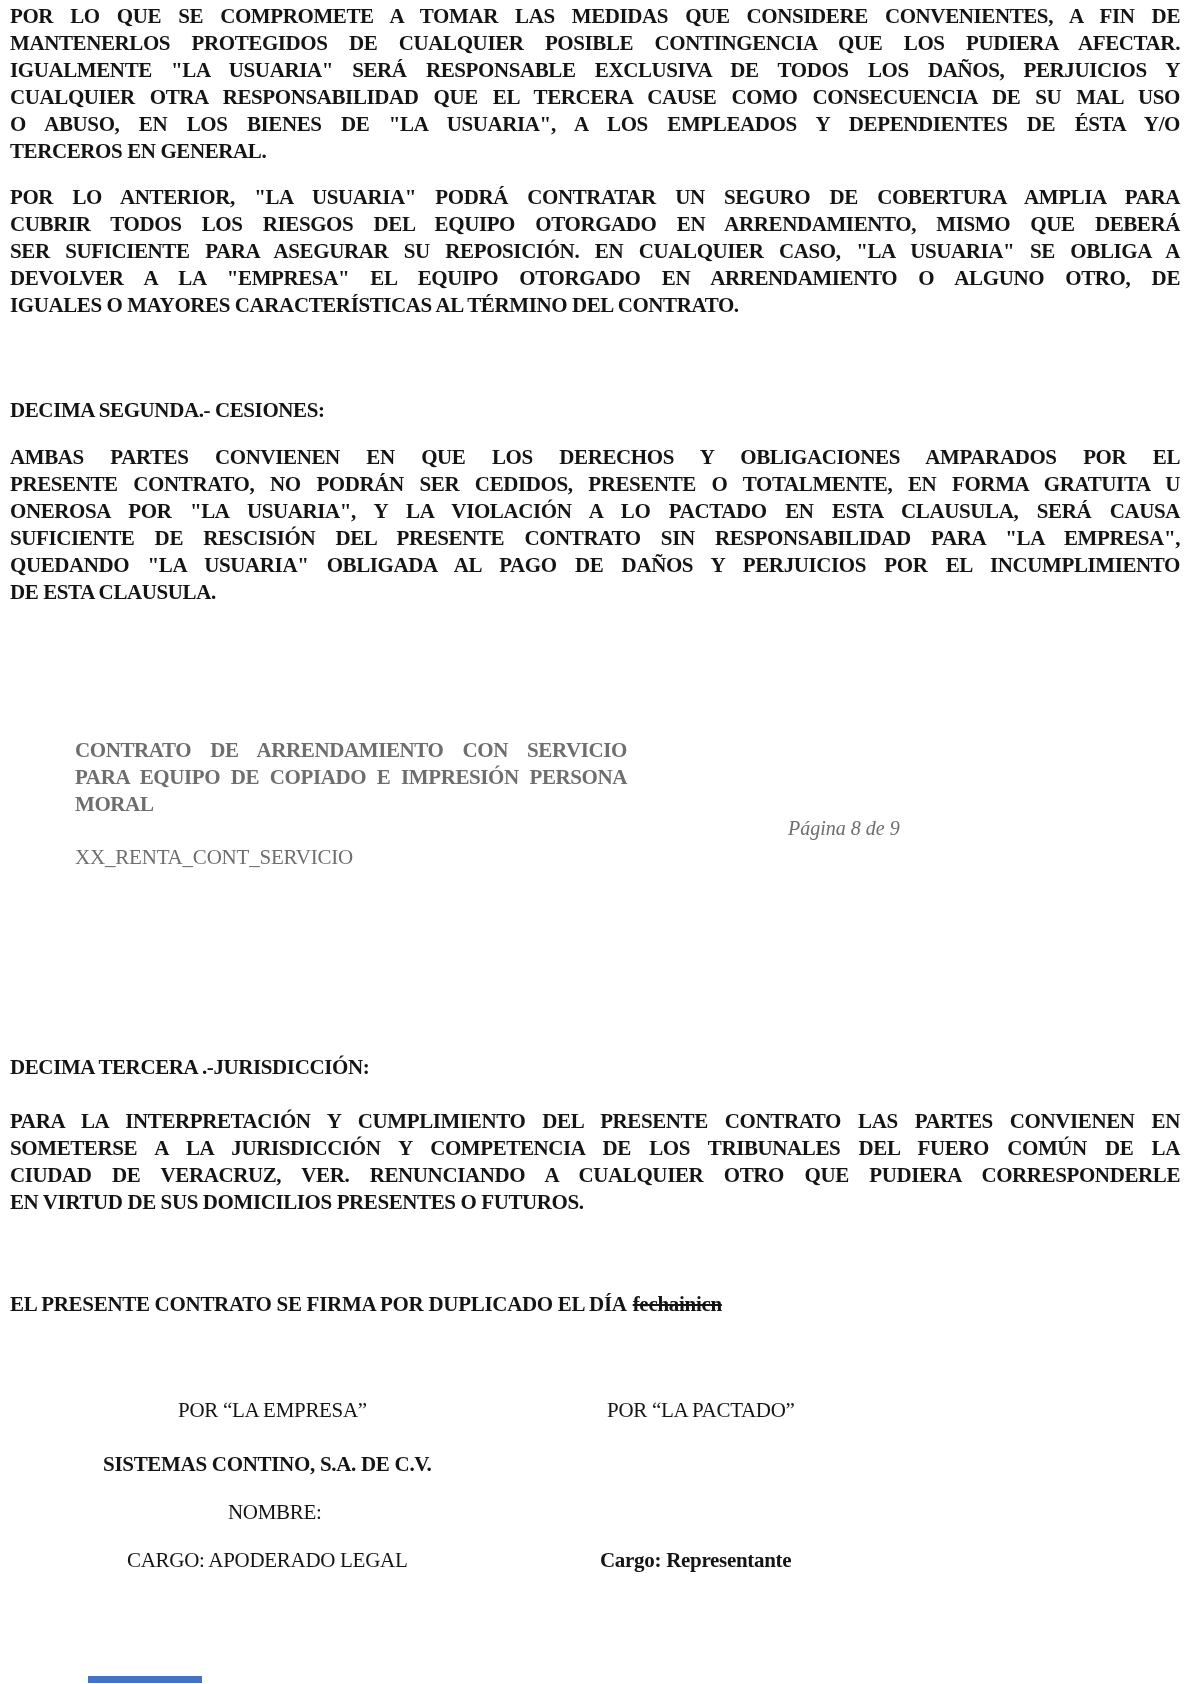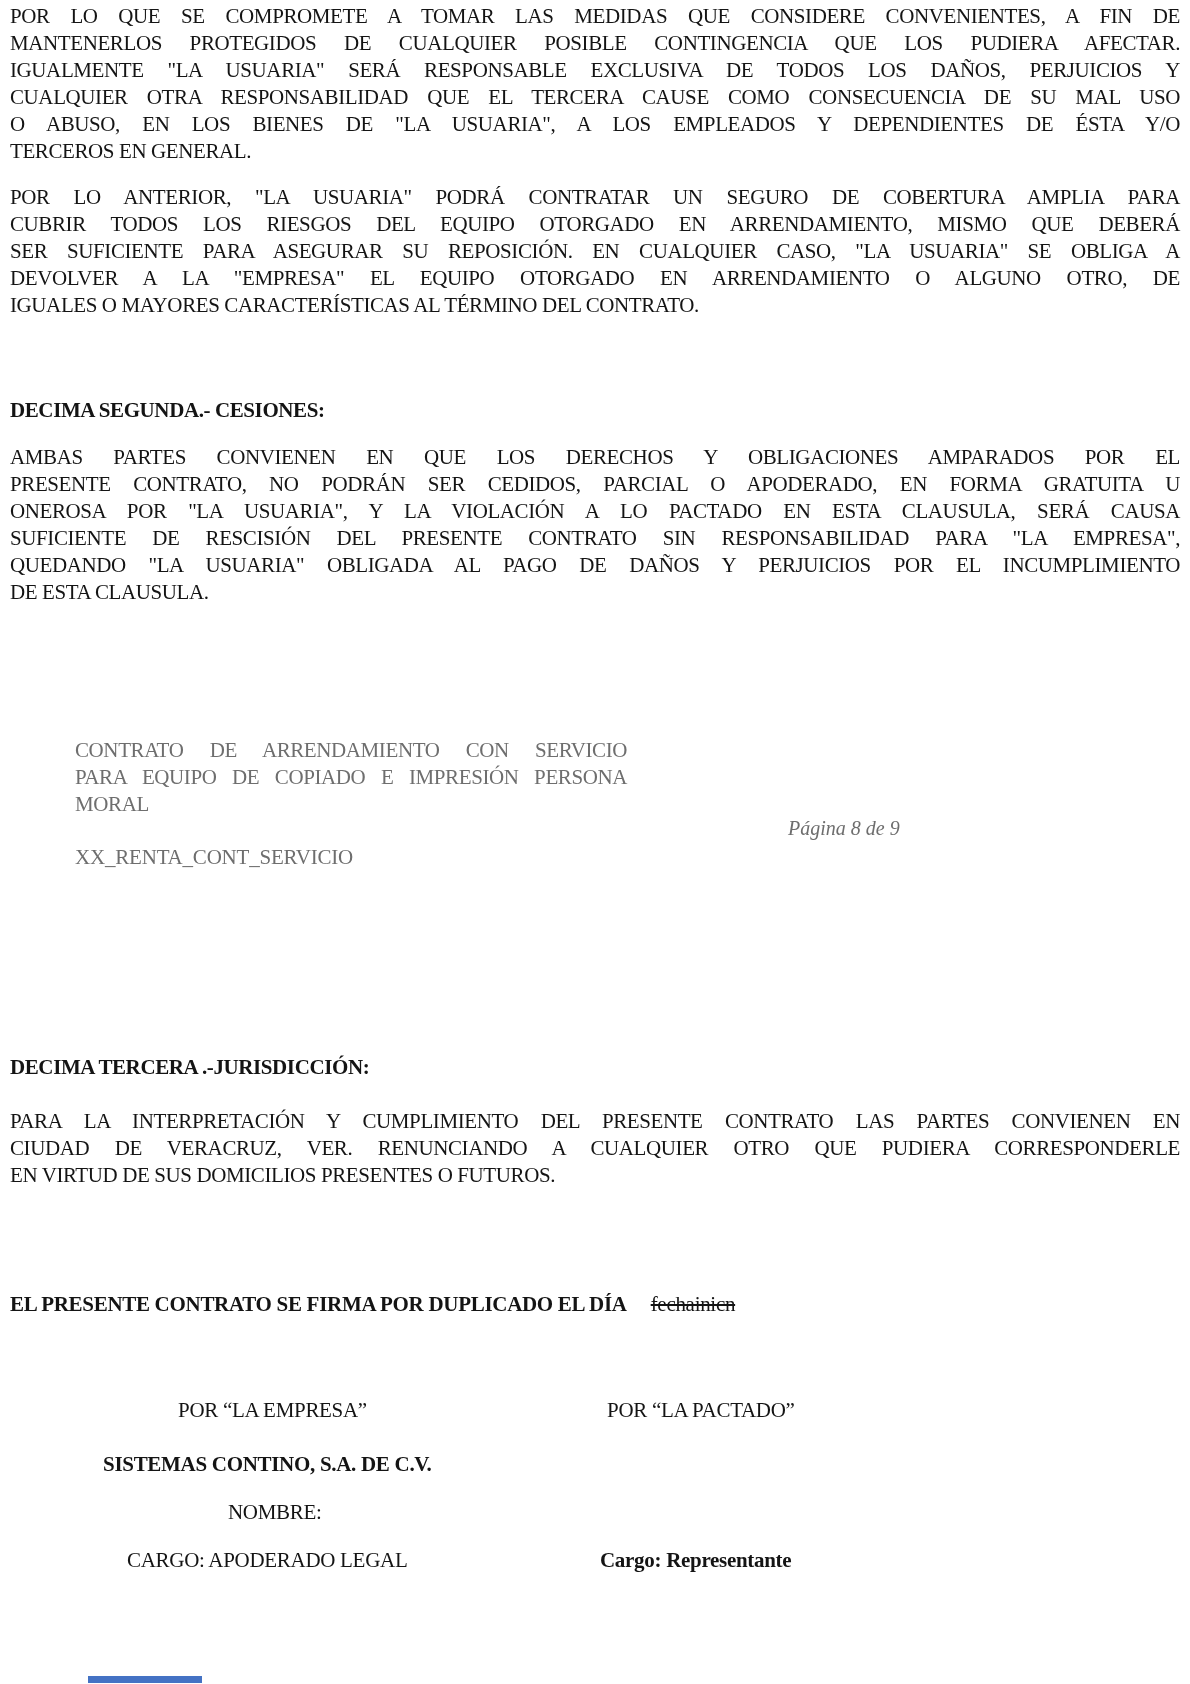--- a/index.html
+++ b/index.html
@@ -1,27 +1,27 @@
 <!DOCTYPE html>
 <html><head>
 <meta charset="utf-8">
 <style>
   html,body{margin:0;padding:0;background:#ffffff;}
   .page{position:relative;width:1190px;height:1684px;background:#ffffff;
         font-family:"Liberation Serif", serif;color:#141414;overflow:hidden;}
   .para{position:absolute;left:10px;width:1170px;font-size:21px;line-height:27px;letter-spacing:-0.4px;}
-  .ln{text-align:justify;text-align-last:justify;}
+  .ln{text-align:justify;text-align-last:justify;font-weight:bold;}
   .ln.last{text-align-last:left;}
   .heading{position:absolute;left:10px;font-weight:700;font-size:21px;letter-spacing:-0.4px;font-family:Liberation Serif, serif;}
   .graytitle{position:absolute;left:75px;width:552px;color:#6e6e6e;font-size:21px;line-height:27px;letter-spacing:-0.4px;}
   .pagina{position:absolute;left:788px;top:817px;color:#6e6e6e;font-style:italic;font-size:20px;}
   .code{position:absolute;left:75px;top:845px;color:#6e6e6e;font-size:21px;letter-spacing:-0.2px;}
   .firma{position:absolute;left:10px;top:1292px;font-size:21px;letter-spacing:-0.3px;}
   .firma .b{font-weight:700;}
-  .firma .struck{text-decoration:line-through;margin-left:24px;}
+  .firma .struck{text-decoration:line-through;margin-left:6px;font-weight:bold;}
   .sig{position:absolute;font-size:21px;letter-spacing:-0.3px;white-space:nowrap;}
   .bold{font-weight:700;}
   .bluebar{position:absolute;left:88px;top:1676px;width:114px;height:7px;background:#4472c4;}
 </style>
 </head>
 <body>
 
 <div class="page">
 
   <div class="para" style="top:3px">
@@ -38,41 +38,42 @@
     <div class="ln">CUBRIR TODOS LOS RIESGOS DEL EQUIPO OTORGADO EN ARRENDAMIENTO, MISMO QUE DEBERÁ</div>
     <div class="ln">SER SUFICIENTE PARA ASEGURAR SU REPOSICIÓN. EN CUALQUIER CASO, "LA USUARIA" SE OBLIGA A</div>
     <div class="ln">DEVOLVER A LA "EMPRESA" EL EQUIPO OTORGADO EN ARRENDAMIENTO O ALGUNO OTRO, DE</div>
     <div class="ln last">IGUALES O MAYORES CARACTERÍSTICAS AL TÉRMINO DEL CONTRATO.</div>
   </div>
 
   <div class="heading" style="top:398px">DECIMA SEGUNDA.- CESIONES:</div>
 
   <div class="para" style="top:444px">
     <div class="ln">AMBAS PARTES CONVIENEN EN QUE LOS DERECHOS Y OBLIGACIONES AMPARADOS POR EL</div>
-    <div class="ln">PRESENTE CONTRATO, NO PODRÁN SER CEDIDOS, PARCIAL O APODERADO, EN FORMA GRATUITA U</div>
+    <div class="ln">PRESENTE CONTRATO, NO PODRÁN SER CEDIDOS, PRESENTE O TOTALMENTE, EN FORMA GRATUITA U</div>
     <div class="ln">ONEROSA POR "LA USUARIA", Y LA VIOLACIÓN A LO PACTADO EN ESTA CLAUSULA, SERÁ CAUSA</div>
     <div class="ln">SUFICIENTE DE RESCISIÓN DEL PRESENTE CONTRATO SIN RESPONSABILIDAD PARA "LA EMPRESA",</div>
     <div class="ln">QUEDANDO "LA USUARIA" OBLIGADA AL PAGO DE DAÑOS Y PERJUICIOS POR EL INCUMPLIMIENTO</div>
     <div class="ln last">DE ESTA CLAUSULA.</div>
   </div>
 
   <div class="graytitle" style="top:737px">
     <div class="ln">CONTRATO DE ARRENDAMIENTO CON SERVICIO</div>
     <div class="ln">PARA EQUIPO DE COPIADO E IMPRESIÓN PERSONA</div>
     <div class="ln last">MORAL</div>
   </div>
 
   <div class="pagina">Página 8 de 9</div>
 
   <div class="code">XX_RENTA_CONT_SERVICIO</div>
 
   <div class="heading" style="top:1055px">DECIMA TERCERA .-JURISDICCIÓN:</div>
 
   <div class="para" style="top:1108px">
     <div class="ln">PARA LA INTERPRETACIÓN Y CUMPLIMIENTO DEL PRESENTE CONTRATO LAS PARTES CONVIENEN EN</div>
+    <div class="ln">SOMETERSE A LA JURISDICCIÓN Y COMPETENCIA DE LOS TRIBUNALES DEL FUERO COMÚN DE LA</div>
     <div class="ln">CIUDAD DE VERACRUZ, VER. RENUNCIANDO A CUALQUIER OTRO QUE PUDIERA CORRESPONDERLE</div>
     <div class="ln last">EN VIRTUD DE SUS DOMICILIOS PRESENTES O FUTUROS.</div>
   </div>
 
   <div class="firma">
     <span class="b">EL PRESENTE CONTRATO SE FIRMA POR DUPLICADO EL DÍA</span><span class="struck">fechainicn</span>
   </div>
 
   <div class="sig" style="top:1398px;left:178px">POR “LA EMPRESA”</div>
   <div class="sig" style="top:1398px;left:607px">POR “LA PACTADO”</div>

